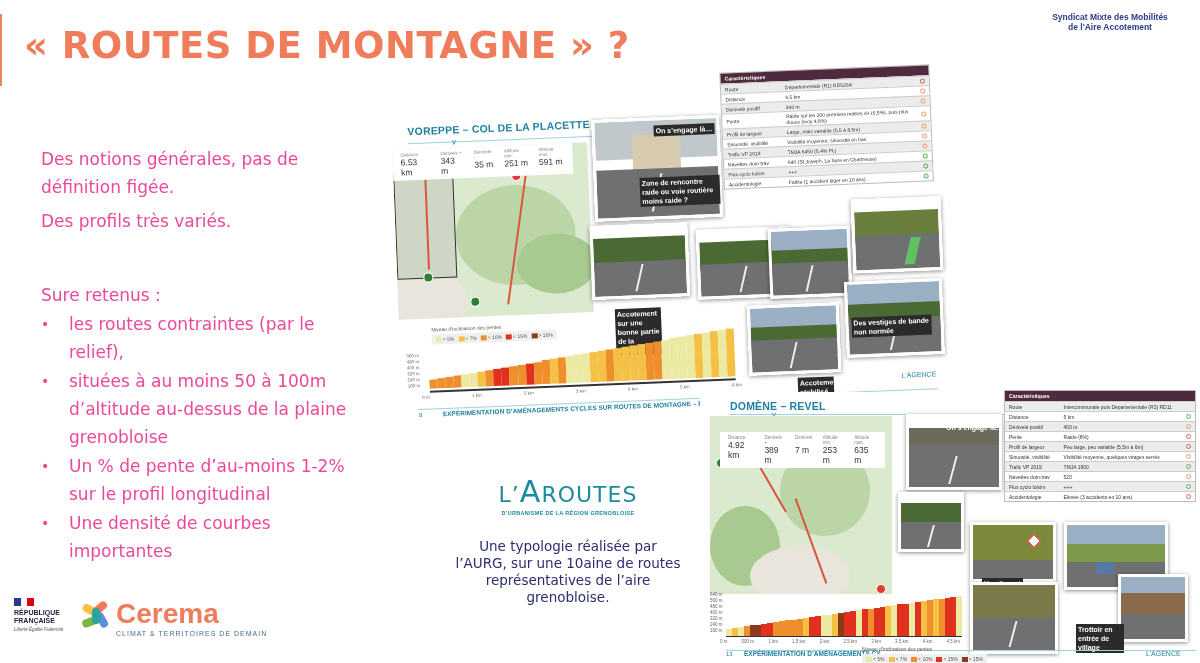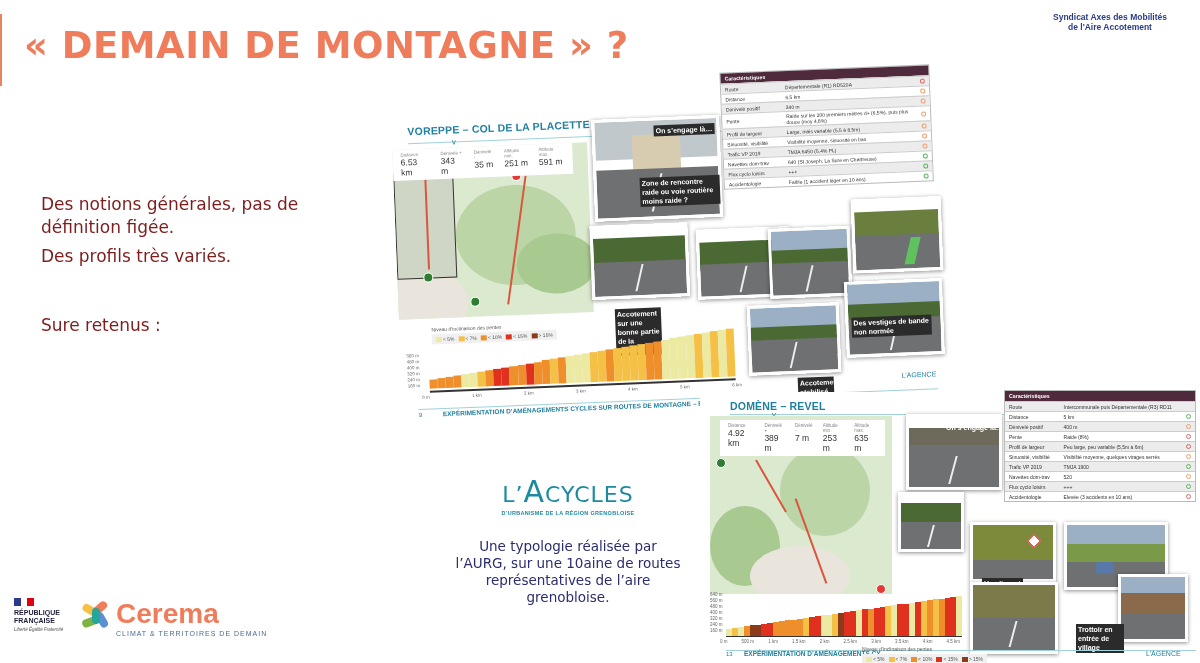--- a/index.html
+++ b/index.html
@@ -8,21 +8,21 @@
 
   .accent-bar { position: absolute; left: 0; top: 14px; width: 2px; height: 72px; background: #e8825f; }
   .title { position: absolute; left: 24px; top: 24px; font-family: "DejaVu Sans", sans-serif; font-weight: bold; font-size: 37px; letter-spacing: 0.5px; color: #ef7d5b; }
 
   .smmag { position: absolute; left: 1040px; top: 8px; width: 140px; text-align: center; }
   .smmag-word { font-family: "DejaVu Sans", sans-serif; font-size: 25px; color: #2c3d86; letter-spacing: 0; position: relative; }
   .smmag-word b { font-weight: bold; }
   .smmag-arc { position: absolute; left: 50px; top: 0px; width: 40px; height: 40px; border: 2px solid #2c3d86; border-radius: 50%; border-left-color: transparent; border-right-color: transparent; }
   .smmag-sub { font-size: 8.5px; font-weight: bold; color: #2c3d86; line-height: 10px; margin-top: 4px; }
 
-  .left-text { position: absolute; left: 41px; top: 145px; width: 310px; font-family: "DejaVu Sans", sans-serif; font-size: 17px; line-height: 23px; color: #7f1d1d; margin-top: 48px; }
+  .left-text { position: absolute; left: 41px; top: 145px; width: 310px; font-family: "DejaVu Sans", sans-serif; font-size: 17px; line-height: 28px; color: #ec4899; }
   .left-text p { margin-bottom: 6px; }
   .left-text .axes { margin-top: 46px; margin-bottom: 1px; }
   .left-text ul { list-style: none; }
   .left-text li { position: relative; padding-left: 28px; margin-bottom: 1px; }
   .left-text li::before { content: "•"; position: absolute; left: 0; top: 0; font-size: 14px; }
 
   .rf { position: absolute; left: 14px; top: 598px; font-size: 7px; font-weight: bold; line-height: 8px; color: #1d1d3a; }
   .rf-flag { display: flex; width: 20px; height: 8px; margin-bottom: 3px; }
   .rf-flag span { flex: 1; }
   .rf-motto { font-size: 4.5px; font-style: italic; font-weight: normal; line-height: 5px; margin-top: 2px; color: #555; }
@@ -93,33 +93,39 @@
 
   .footer-line { position: absolute; height: 1px; background: #9fd2db; }
   .footer-text { position: absolute; font-size: 6.5px; font-weight: bold; color: #1e7fa0; white-space: nowrap; }
   .page-num { position: absolute; font-size: 6px; color: #1e7fa0; }
   .agence-mini { position: absolute; font-size: 7px; color: #1e7fa0; }
 </style>
 </head>
 <body>
 
 <div class="accent-bar"></div>
-<h1 class="title">« DEMAIN DE MONTAGNE » ?</h1>
+<h1 class="title">« ROUTES DE MONTAGNE » ?</h1>
 
 <div class="smmag">
   <div class="smmag-sub">
-    <div>Syndicat Axes des Mobilités</div>
+    <div>Syndicat Mixte des Mobilités</div>
     <div>de l'Aire Accotement</div>
   </div>
 </div>
 
 <div class="left-text">
   <p>Des notions générales, pas de définition figée.</p>
   <p>Des profils très variés.</p>
   <p class="axes">Sure retenus :</p>
+  <ul>
+    <li>les routes contraintes (par le relief),</li>
+    <li>situées à au moins 50 à 100m d’altitude au-dessus de la plaine grenobloise</li>
+    <li>Un % de pente d’au-moins 1-2% sur le profil longitudinal</li>
+    <li>Une densité de courbes importantes</li>
+  </ul>
 </div>
 
 <div class="rf">
   <div class="rf-flag">
     <span style="background:#2b3a8c"></span>
       <span style="background:#fff"></span>
       <span style="background:#e1000f"></span>
   </div>
   <div>RÉPUBLIQUE</div>
   <div>FRANÇAISE</div>
@@ -133,21 +139,21 @@
     <span style="left:16px;top:16px;background:#5b8fd6;transform:rotate(60deg)"></span>
     <span style="left:4px;top:18px;background:#7cb342;transform:rotate(-20deg)"></span>
     <span style="left:10px;top:12px;background:#26a69a;transform:rotate(90deg)"></span>
   </div>
   <div class="cerema-name">Cerema</div>
   <div class="cerema-tag">CLIMAT &amp; TERRITOIRES DE DEMAIN</div>
 </div>
 
 <div class="agence">
   <div class="agence-word">
-    <span>L’</span><span class="a">A</span><span>CYCLES</span>
+    <span>L’</span><span class="a">A</span><span>ROUTES</span>
   </div>
   <div class="agence-sub">D’URBANISME DE LA RÉGION GRENOBLOISE</div>
 </div>
 <div class="agence-caption">Une typologie réalisée par l’AURG, sur une 10aine de routes représentatives de l’aire grenobloise.</div>
 
 <div class="panel panel1">
   <div class="route-title" style="left:16px;top:30px">VOREPPE – COL DE LA PLACETTE</div>
   <div class="route-line" style="left:16px;top:48px;width:520px"></div>
   <div class="route-chev" style="left:60px;top:44px">v</div>
 
@@ -387,21 +393,21 @@
 
   <div class="map" style="left:10px;top:24px;width:182px;height:178px">
     <div class="z1" style="left:70px;top:30px;width:90px;height:90px"></div>
     <div class="z1" style="left:0;top:90px;width:70px;height:80px;background:#a8c98f"></div>
     <div class="z2" style="left:40px;top:130px;width:100px;height:60px"></div>
     <div class="road" style="left:60px;top:40px;height:60px;transform:rotate(-30deg)"></div>
     <div class="road" style="left:100px;top:80px;height:90px;transform:rotate(-20deg)"></div>
     <div class="pin pin-g" style="left:6px;top:42px"></div>
     <div class="pin pin-r" style="left:166px;top:168px"></div>
   </div>
-  <div class="stats" style="left:20px;top:28px;width:165px">
+  <div class="stats" style="left:20px;top:40px;width:165px">
     <div class="stat">
         <span class="stat-l">Distance</span>
         <span class="stat-v">4.92 km</span>
       </div>
     <div class="stat">
         <span class="stat-l">Dénivelé +</span>
         <span class="stat-v">389 m</span>
       </div>
     <div class="stat">
         <span class="stat-l">Dénivelé -</span>

